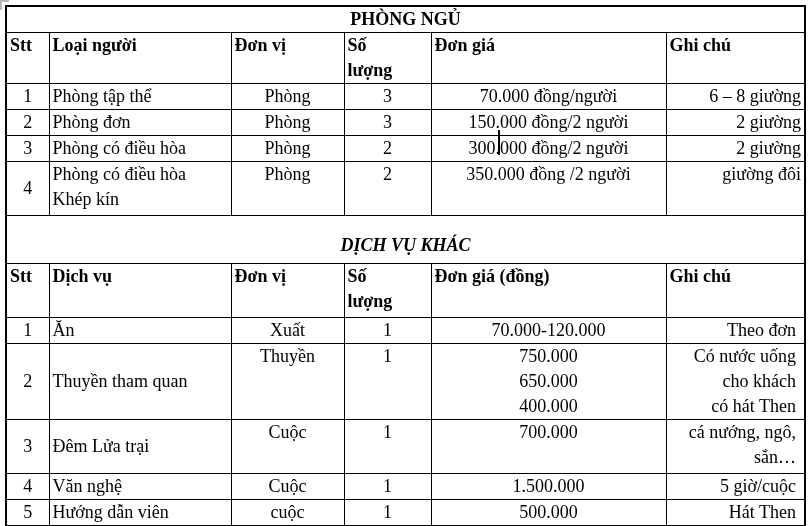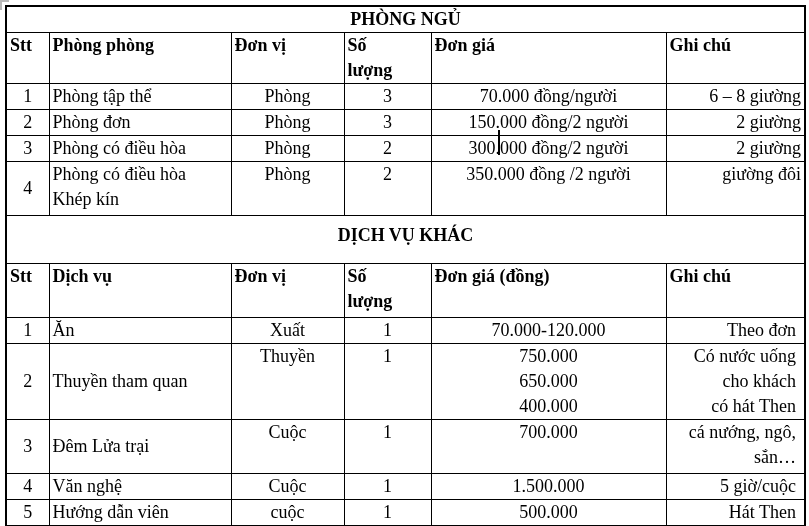--- a/index.html
+++ b/index.html
@@ -5,21 +5,21 @@
   html,body{margin:0;padding:0;background:#fff;}
   .page{position:relative;width:809px;height:526px;background:#ffffff;overflow:hidden;
         font-family:"Liberation Serif","DejaVu Serif",serif;color:#000;}
   .corner{position:absolute;left:0;top:0;width:7px;height:8px;
           border-left:2px solid #b9b9b9;border-top:2px solid #b9b9b9;}
   table.doc{position:absolute;left:5px;top:5px;width:799px;table-layout:fixed;
             border-collapse:collapse;border:2px solid #000;}
   td{border:1px solid #000;font-size:18px;line-height:25px;vertical-align:top;
      white-space:pre-line;padding:0 3px;}
   .title{font-weight:bold;text-align:center;vertical-align:top;}
-  .gap{vertical-align:bottom;padding-bottom:15px;}
+  .gap{vertical-align:bottom;padding-bottom:5px;font-style:italic;}
   .hc{font-weight:bold;text-align:left;}
   .c-stt{text-align:center;}
   .c-name{text-align:left;}
   .c-unit,.c-qty,.c-price{text-align:center;}
   .c-note{text-align:right;}
   .right{text-align:right;padding-right:8px;}
   .vm{vertical-align:middle;}
   .caret{position:absolute;left:498px;top:130px;width:2px;height:25px;background:#000;}
 </style>
 </head>
@@ -37,21 +37,21 @@
         <col style="width:235px">
         <col style="width:139px">
     </colgroup>
 
     <tbody>
         <tr style="height:24px">
       <td colspan="6" class="title">PHÒNG NGỦ</td>
     </tr>
     <tr style="height:46px">
       <td class="hc">Stt</td>
-      <td class="hc">Phòng phòng</td>
+      <td class="hc">Loại người</td>
       <td class="hc">Đơn vị</td>
       <td class="hc">Số
 lượng</td>
       <td class="hc">Đơn giá</td>
       <td class="hc">Ghi chú</td>
     </tr>
     <tr style="height:25px">
       <td class="c-stt">1</td>
       <td class="c-name">Phòng tập thể</td>
       <td class="c-unit">Phòng</td>

